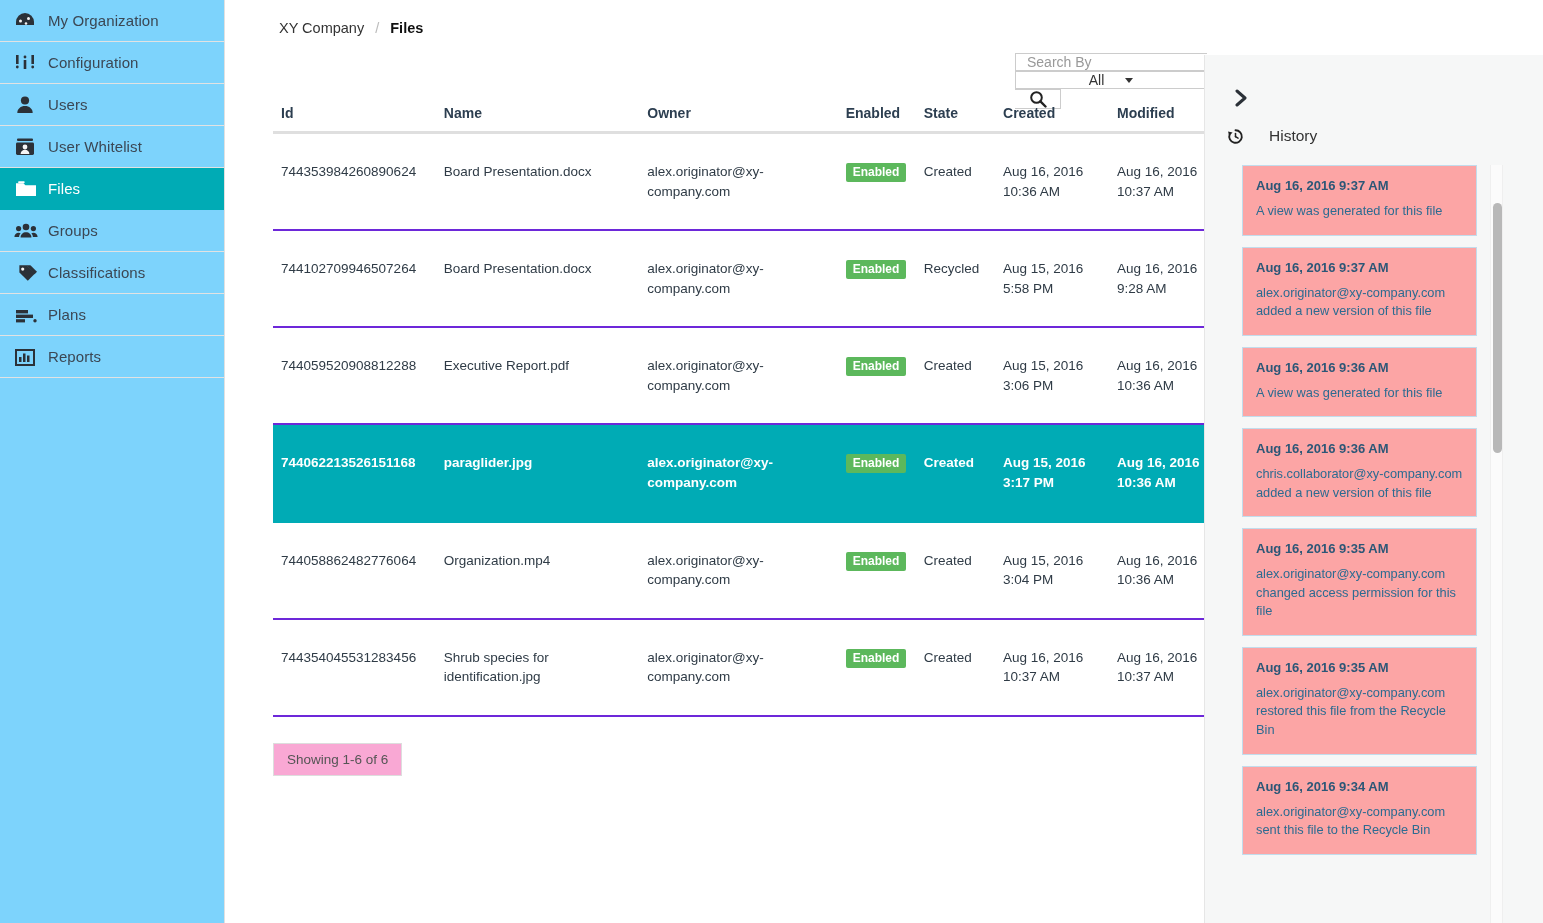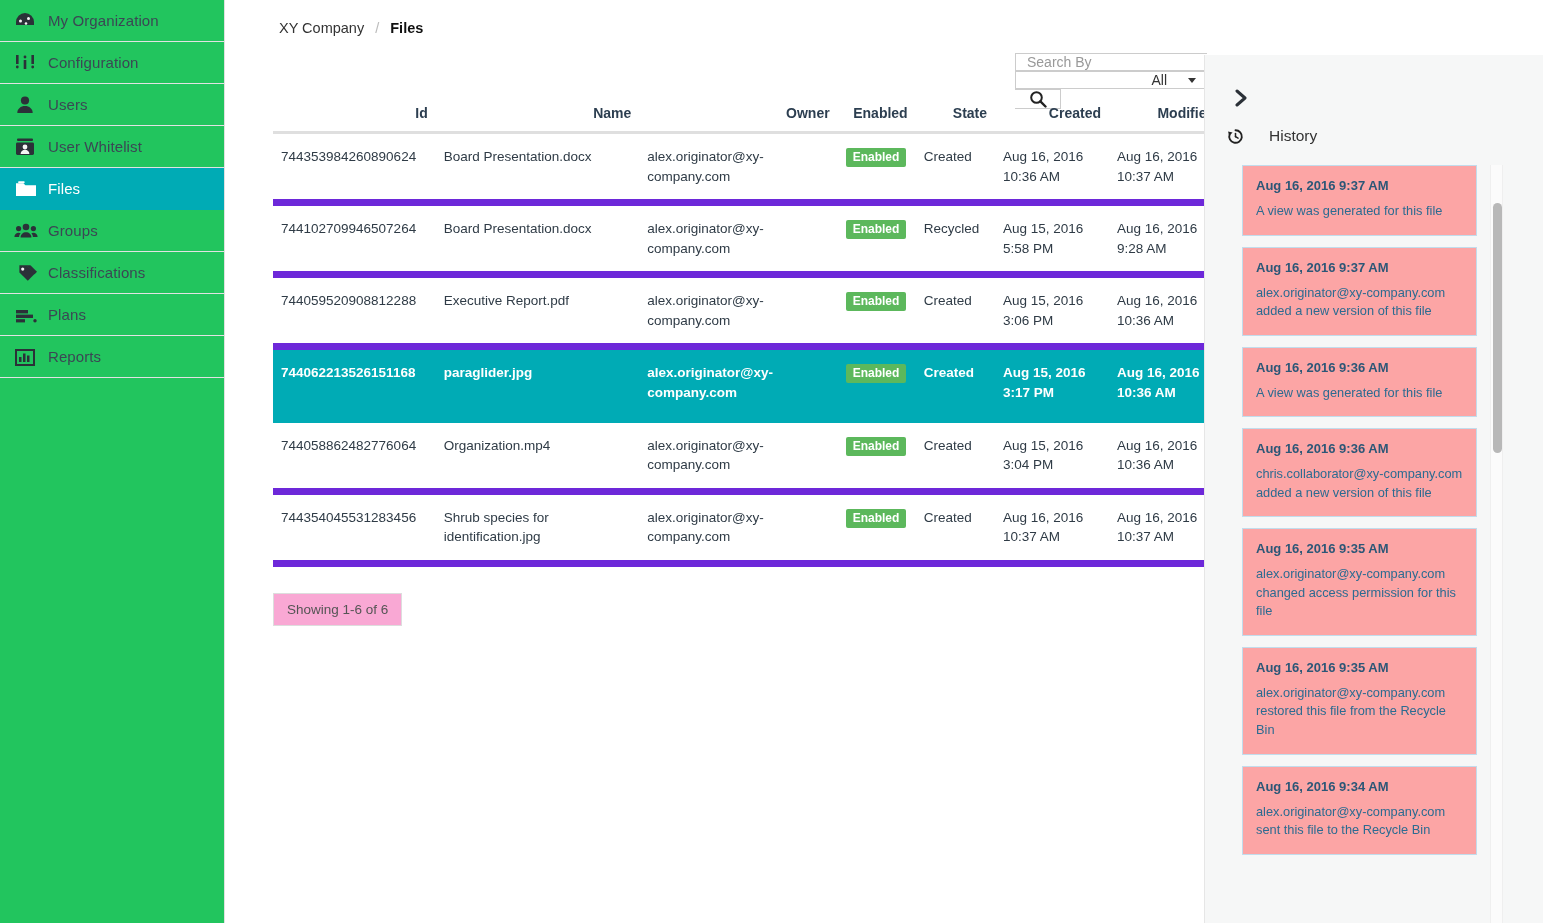--- a/index.html
+++ b/index.html
@@ -9,21 +9,21 @@
     background: #ffffff;
     font-family: "Liberation Sans", sans-serif;
     overflow: hidden;
   }
   .app { display: flex; width: 1543px; height: 923px; }
 
   
   .sidebar {
     width: 225px;
     min-width: 225px;
-    background: #22c55e;
+    background: #7dd3fc;
     border-right: 1px solid #e0e0e0;
     height: 923px;
   }
   .nav-item {
     display: flex;
     align-items: center;
     height: 42px;
     padding-left: 14px;
     border-bottom: 1px solid #e2e2e2;
     color: #3b4754;
@@ -88,21 +88,21 @@
   .search-input::placeholder { color: #999; }
   .all-btn {
     height: 34px;
     min-width: 50px;
     border: 1px solid #ccc;
     background: #fff;
     color: #333;
     font-size: 14px;
     display: flex;
     align-items: center;
-    justify-content: flex-end;
+    justify-content: center;
     gap: 21px;
     padding: 0 10px;
     cursor: pointer;
     font-family: "Liberation Sans", sans-serif;
   }
   .caret {
     width: 0; height: 0;
     border-left: 4px solid transparent;
     border-right: 4px solid transparent;
     border-top: 5px solid #333;
@@ -121,32 +121,32 @@
   }
 
   
   table.files {
     border-collapse: collapse;
     width: 950px;
     margin-top: 18px;
     font-size: 13.5px;
   }
   table.files th {
-    text-align: right;
+    text-align: left;
     font-weight: bold;
     color: #2c3e50;
     font-size: 14px;
     padding: 0 8px 10px 8px;
     border-bottom: 3px solid #dfdfdf;
     vertical-align: bottom;
     white-space: nowrap;
   }
   table.files td {
-    padding: 13px 8px;
-    border-bottom: 7px solid #6d28d9;
+    padding: 28px 8px;
+    border-bottom: 2px solid #6d28d9;
     color: #2f3b46;
     vertical-align: top;
     line-height: 1.45;
   }
   .col-id    { width: 160px; }
   .col-name  { width: 200px; }
   .col-owner { width: 195px; }
   .col-enabled { width: 68px; }
   .col-state { width: 78px; }
   .col-created { width: 112px; }

